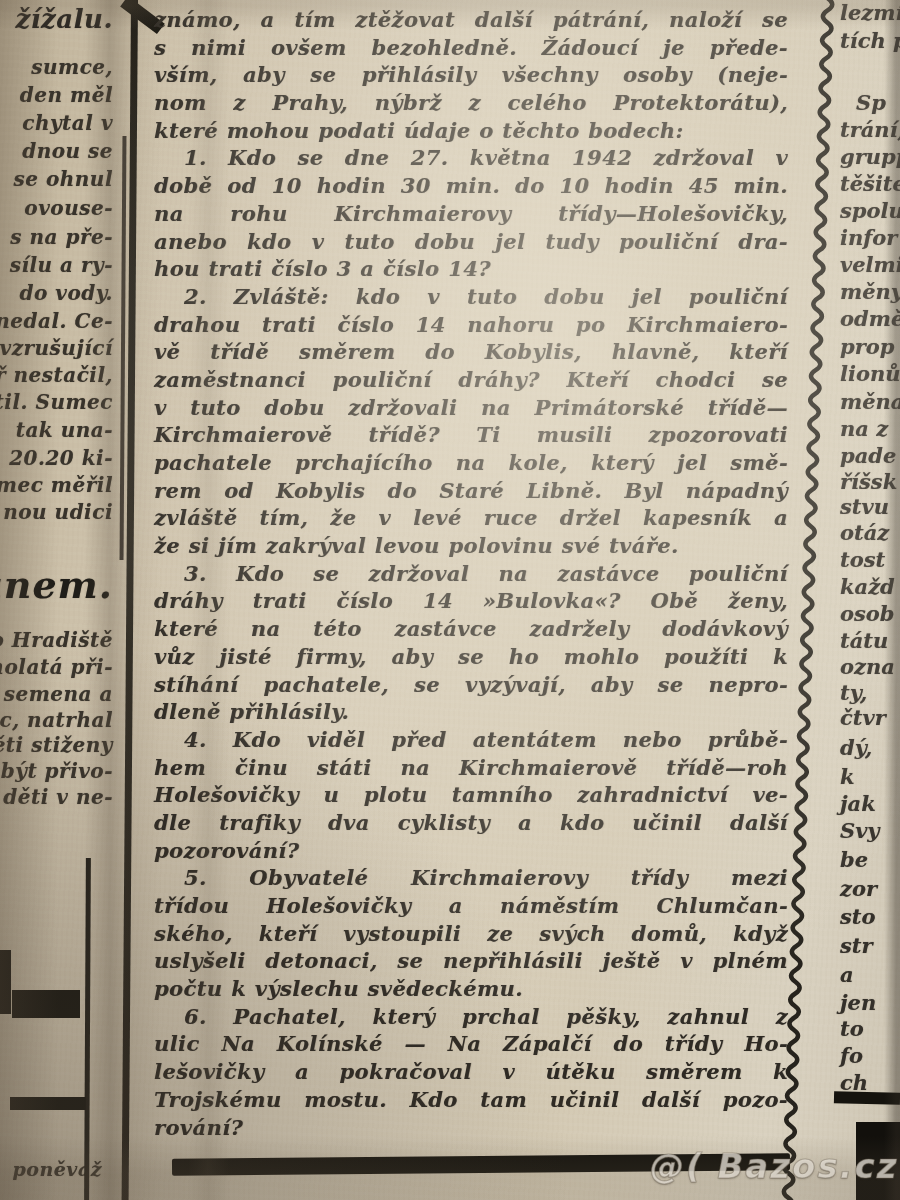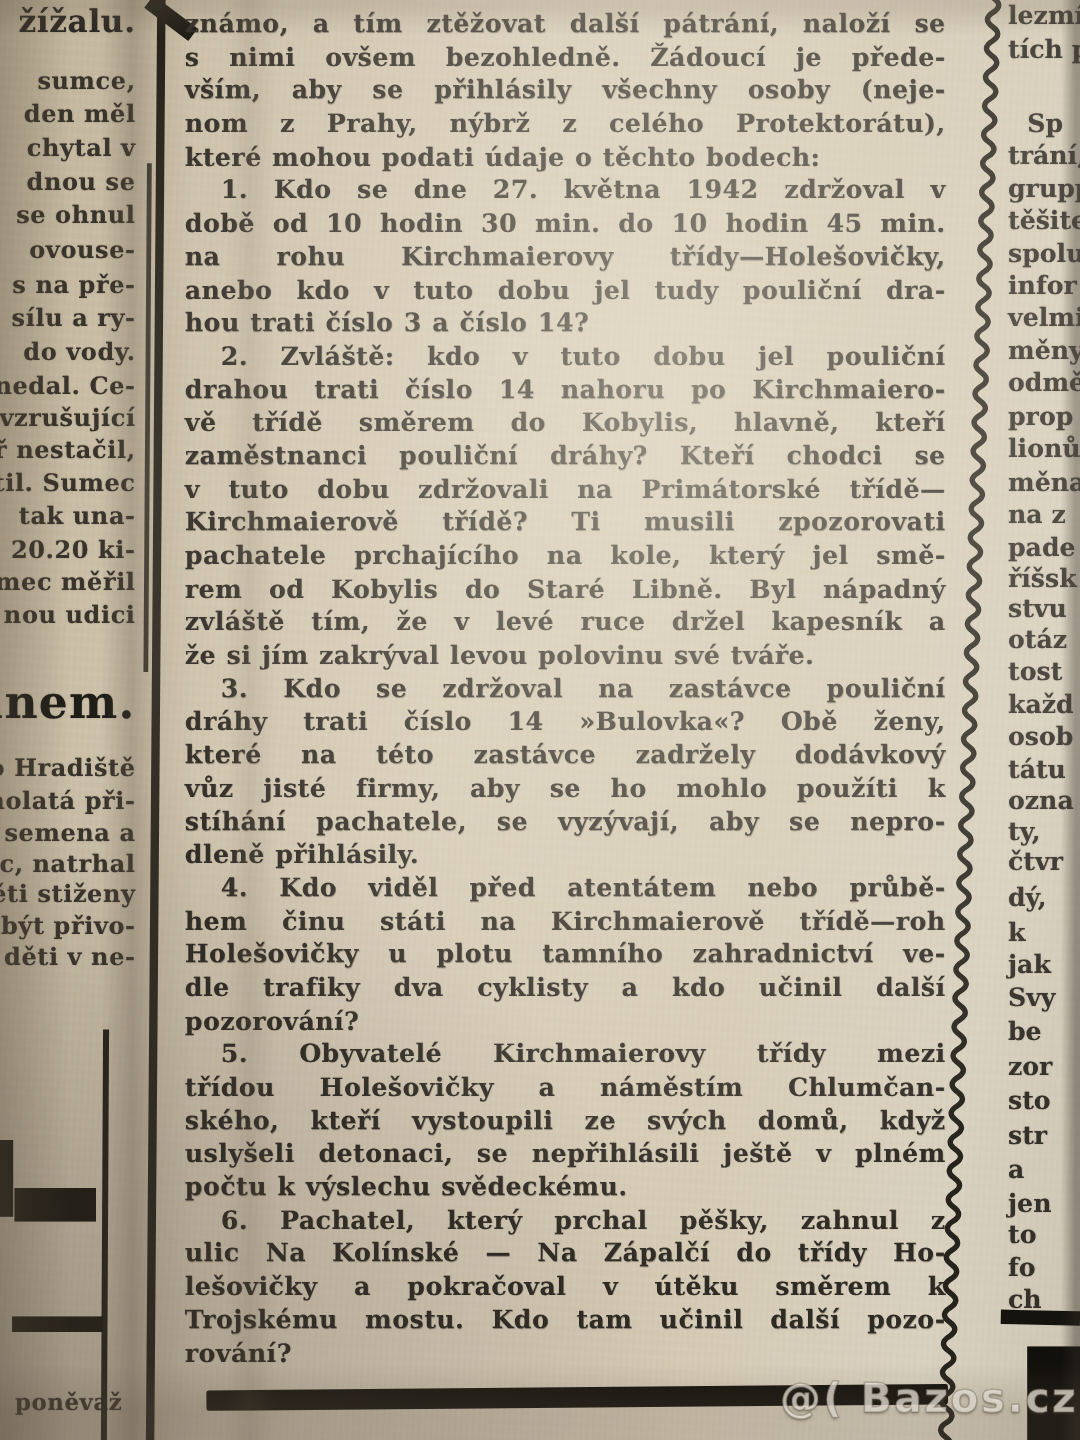--- a/index.html
+++ b/index.html
@@ -1,18 +1,18 @@
 <!DOCTYPE html>
 <html><head>
 <meta charset="utf-8">
 <style>
   html,body{margin:0;padding:0;background:#111;}
   .photo{position:relative;width:900px;height:1200px;overflow:hidden;
     background:linear-gradient(100deg,#bfb299 0%,#ccc0a9 16%,#d6ccb7 42%,#d4cab4 68%,#d9d1bf 87%,#cdc5b3 100%);
-    font-family:"DejaVu Serif","Liberation Serif",serif;}
+    font-family:"DejaVu Serif","Liberation Serif",serif;font-style:italic;}
   .shade,.texture{position:absolute;inset:0;pointer-events:none;}
   .shade{background:
     radial-gradient(circle at 0% 100%,rgba(70,60,48,.38),rgba(0,0,0,0) 38%),
     radial-gradient(ellipse at 62% 28%,rgba(240,233,216,.5),rgba(0,0,0,0) 60%),
     linear-gradient(90deg,rgba(85,72,56,.32) 0,rgba(0,0,0,0) 58px),
     linear-gradient(90deg,rgba(0,0,0,0) 84px,rgba(90,78,62,.30) 110px,rgba(125,112,92,.14) 130px,rgba(0,0,0,0) 162px),
     linear-gradient(90deg,rgba(0,0,0,0) 188px,rgba(110,98,80,.16) 208px,rgba(0,0,0,0) 230px),
     linear-gradient(0deg,rgba(100,88,70,.20) 0 26px,rgba(0,0,0,0) 64px),
     linear-gradient(180deg,rgba(105,92,74,.22) 0 6px,rgba(0,0,0,0) 30px),
     linear-gradient(270deg,rgba(50,44,36,.42) 0 4px,rgba(0,0,0,0) 16px);}

